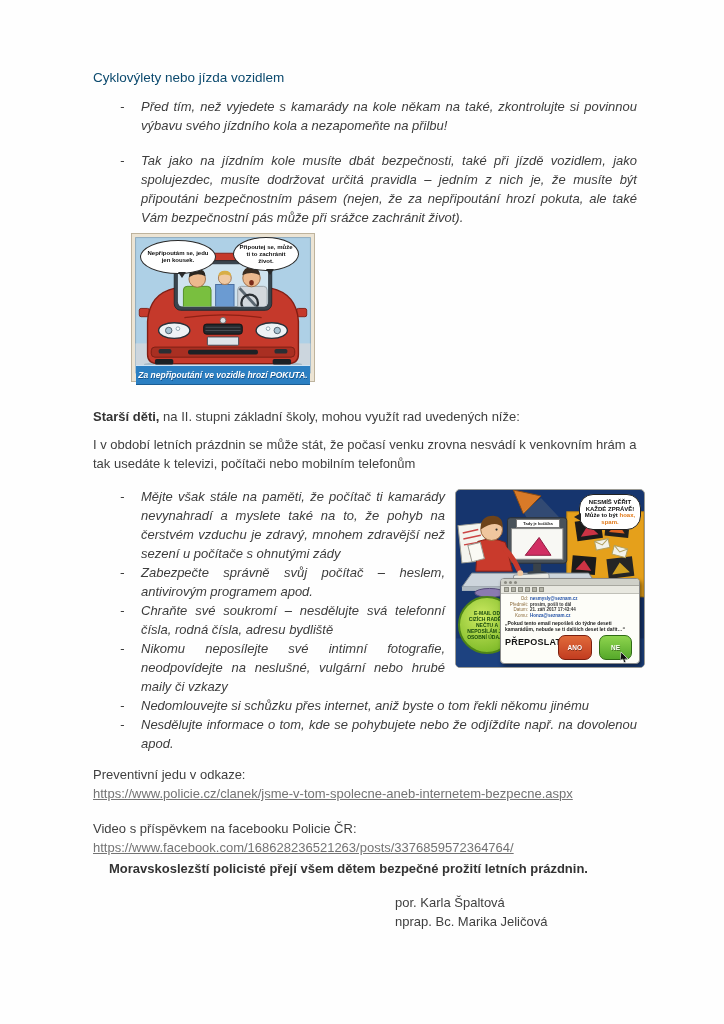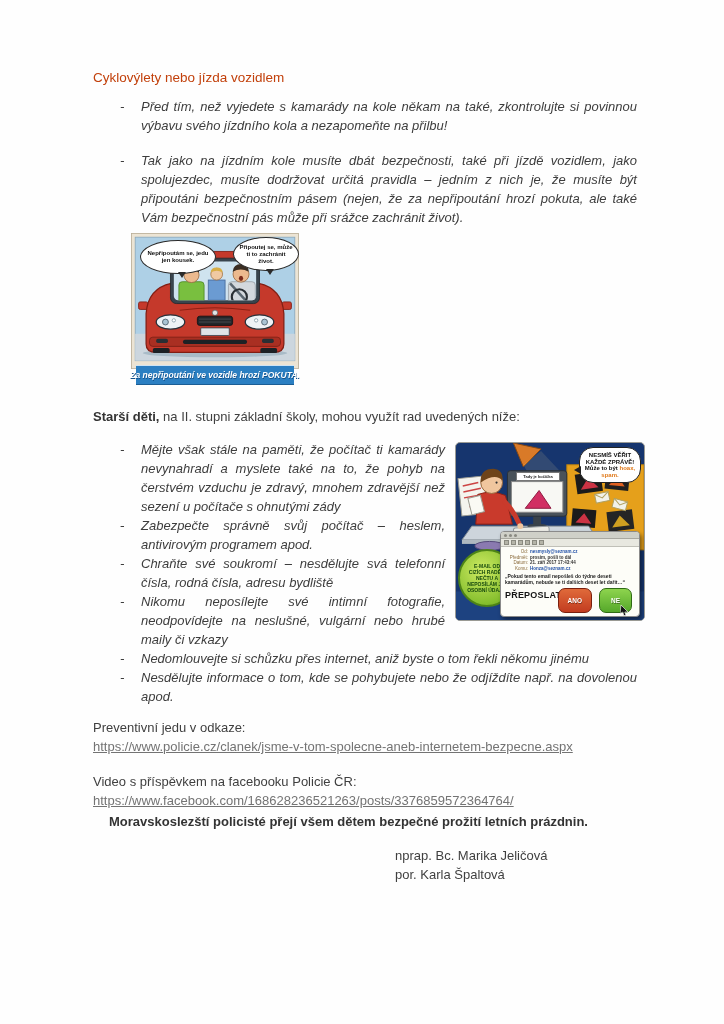--- a/index.html
+++ b/index.html
@@ -7,30 +7,30 @@
   body {
     width:724px; height:1024px;
     background:#ffffff;
     font-family:"Liberation Sans", sans-serif;
     color:#3f3f3f;
     -webkit-font-smoothing:antialiased;
   }
   .page { position:relative; width:724px; height:1024px; background:#fefefe; overflow:hidden; }
   .content { position:absolute; left:93px; top:68px; width:544px; font-size:13px; line-height:19px; }
 
-  .doc-title { font-size:13.5px; color:#c2410c; margin:0 0 10px 0; }
+  .doc-title { font-size:13.5px; color:#0c4a6e; margin:0 0 10px 0; }
 
   
   .blist { margin:0; }
   .li { position:relative; padding-left:48px; text-align:justify; font-style:italic; color:#3d3d3d; }
   .li .dash { position:absolute; left:27px; top:0; font-style:italic; }
   .blist-a .li.gap { margin-bottom:16px; }
 
   
-  .car-comic { position:relative; width:168px; height:162px; margin:6px 0 0 38px; }
+  .car-comic { position:relative; width:184px; height:162px; margin:6px 0 0 38px; }
   .car-comic svg { position:absolute; inset:0; display:block; }
   .bubble {
     position:absolute; background:#fff; border:1.5px solid #2a2a2a; border-radius:50%;
     display:flex; align-items:center; justify-content:center; text-align:center;
     font-size:6px; font-weight:700; line-height:7px; font-style:normal; color:#111;
     padding:3px 5px; z-index:3;
   }
   .bubble-l { left:9px; top:7px; width:76px; height:34px; }
   .bubble-r { left:102px; top:4px; width:66px; height:34px; }
   .bubble:after { content:""; position:absolute; bottom:-5px; left:50%; width:0; height:0;
@@ -190,20 +190,21 @@
         <rect x="26" y="137" width="20" height="6" rx="2" fill="#1c2024"></rect>
         <rect x="154" y="137" width="20" height="6" rx="2" fill="#1c2024"></rect>
       </svg>
       <div class="bubble bubble-l">Nepřipoutám se, jedu jen kousek.</div>
       <div class="bubble bubble-r">Připoutej se, může ti to zachránit život.</div>
       <div class="car-banner">Za nepřipoutání ve vozidle hrozí POKUTA.</div>
     </div>
 
     <p class="starsi-line"><b>Starší děti,</b><span> na II. stupni základní školy, mohou využít rad uvedených níže:</span></p>
 
+    <p class="intro">I v období letních prázdnin se může stát, že počasí venku zrovna nesvádí k venkovním hrám a tak usedáte k televizi, počítači nebo mobilním telefonům</p>
 
     <div class="blist blist-b">
 
       <div class="net-comic">
         <svg viewBox="0 0 190 179">
           <rect x="0" y="150" width="190" height="29" fill="#1d4280"></rect>
           <rect x="112" y="22" width="78" height="86" fill="#e5a01b" stroke="#b87f10"></rect>
           <g transform="translate(120,32) rotate(-8)">
               <rect width="26" height="20" fill="#1b1b1b"></rect>
               <polygon points="4,16 13,5 22,16" fill="#cc3344"></polygon>
@@ -326,19 +327,19 @@
       <div class="li"><span class="dash">-</span><span>Nesdělujte informace o tom, kde se pohybujete nebo že odjíždíte např. na dovolenou apod.</span></div>
     </div>
 
     <div class="footer-block">
       <p class="plain">Preventivní jedu v odkaze:</p>
       <a class="doc-link">https://www.policie.cz/clanek/jsme-v-tom-spolecne-aneb-internetem-bezpecne.aspx</a>
       <p class="plain mt">Video s příspěvkem na facebooku Policie ČR:</p>
       <a class="doc-link">https://www.facebook.com/168628236521263/posts/3376859572364764/</a>
       <p class="closing">Moravskoslezští policisté přejí všem dětem bezpečné prožití letních prázdnin.</p>
       <div class="signature">
+        <div>por. Karla Špaltová</div>
         <div>nprap. Bc. Marika Jeličová</div>
-        <div>por. Karla Špaltová</div>
       </div>
     </div>
 
   </div>
 </div>
 
 </body></html>

